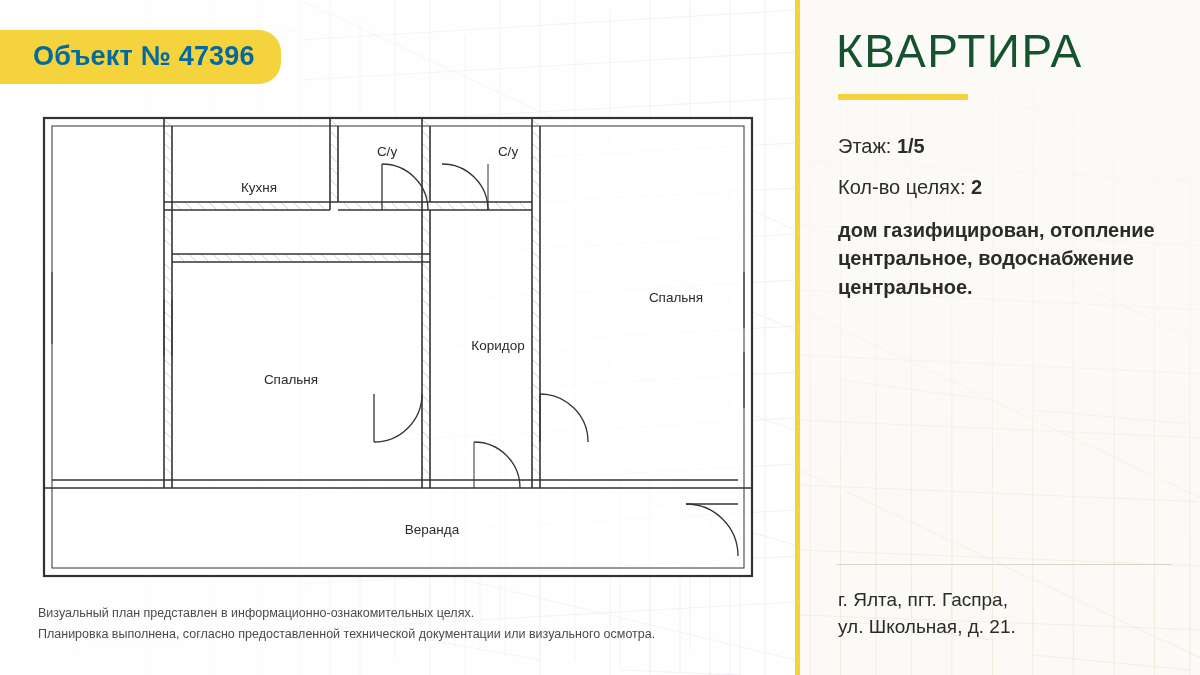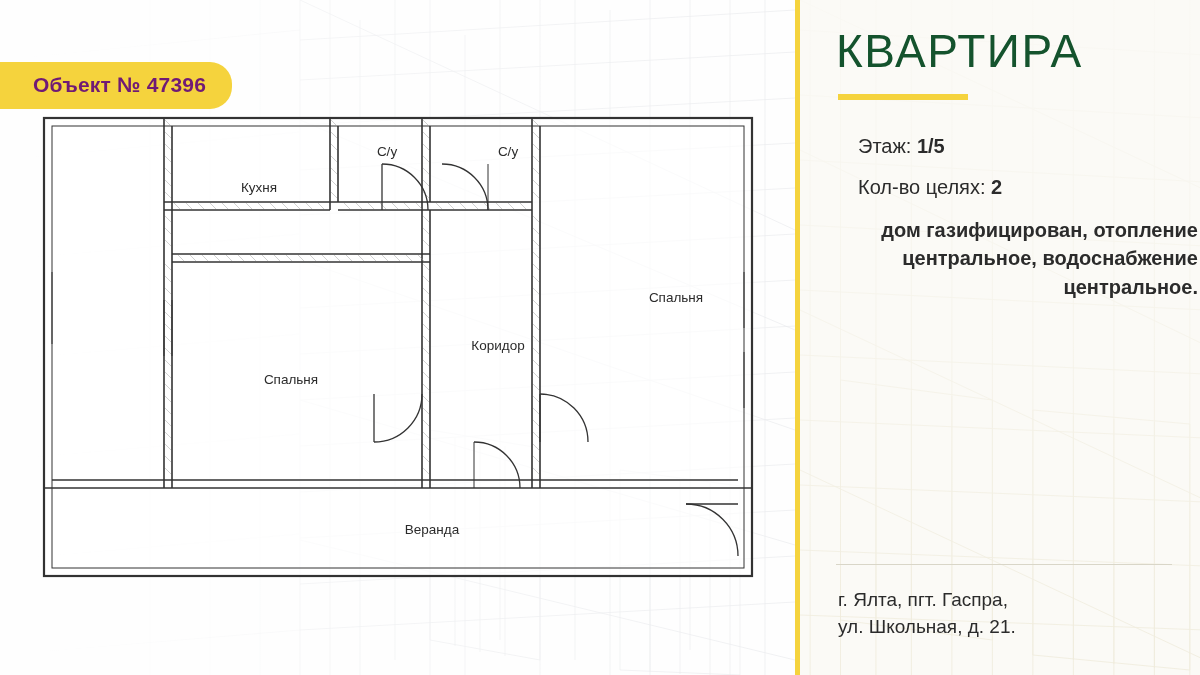--- a/index.html
+++ b/index.html
@@ -34,29 +34,28 @@
     position: absolute;
     inset: 0;
     opacity: 0.5;
   }
   .backdrop svg { display: block; width: 100%; height: 100%; }
 
   .badge {
     position: absolute;
     left: 0; top: 30px;
     background: #f5d33d;
-    color: #701a75;
-    font-size: 21px;
+    color: #0369a1;
+    font-size: 27px;
     font-weight: bold;
     padding: 11px 26px 12px 33px;
     border-top-right-radius: 22px;
     border-bottom-right-radius: 22px;
     letter-spacing: 0.2px;
     z-index: 5;
-    margin-top: 32px;
   }
 
   .plan-wrap {
     position: absolute;
     left: 38px; top: 112px;
     width: 720px; height: 470px;
     z-index: 3;
   }
   .plan-wrap svg { display: block; }
 
@@ -105,41 +104,39 @@
     position: absolute;
     left: 38px; top: 94px;
     width: 130px; height: 6px;
     background: #f5d33d;
   }
   .specs {
     position: absolute;
     left: 38px; top: 134px;
     width: 340px;
     color: #2b2b2b;
-    margin-left: 20px;
   }
   .spec-row {
     font-size: 20px;
     font-weight: 300;
     margin-bottom: 17px;
     line-height: 1.2;
   }
   .spec-row b { font-weight: bold; }
   .spec-row .sup { font-size: 13px; vertical-align: super; font-weight: bold; }
 
   .comm-label {
     font-size: 20px;
     font-weight: 300;
     margin-bottom: 6px;
   }
   .comm-value {
     font-size: 20px;
     font-weight: bold;
     line-height: 1.42;
-    text-align: right;
   }
 
   .address {
     position: absolute;
     left: 38px; bottom: 34px;
     width: 340px;
     font-size: 19px;
     font-weight: 400;
     color: #2b2b2b;
     line-height: 1.45;
@@ -274,20 +271,24 @@
           <text x="349" y="44">С/у</text>
           <text x="470" y="44">С/у</text>
           <text x="638" y="190">Спальня</text>
           <text x="460" y="238">Коридор</text>
           <text x="253" y="272">Спальня</text>
           <text x="394" y="422">Веранда</text>
         </g>
       </svg>
     </div>
 
+    <div class="disclaimer">
+      <div>Визуальный план представлен в информационно-ознакомительных целях.</div>
+      <div>Планировка выполнена, согласно предоставленной технической документации или визуального осмотра.</div>
+    </div>
   </div>
 
   <div class="info-panel">
 
     <div class="info-backdrop">
       <svg viewBox="0 0 400 675" preserveAspectRatio="none" xmlns="http://www.w3.org/2000/svg">
         <defs>
           <linearGradient id="fadeR" x1="0" y1="0" x2="0" y2="1">
             <stop offset="0" stop-color="#fbfaf6" stop-opacity="0.95"></stop>
             <stop offset="0.45" stop-color="#fbfaf6" stop-opacity="0.72"></stop>

